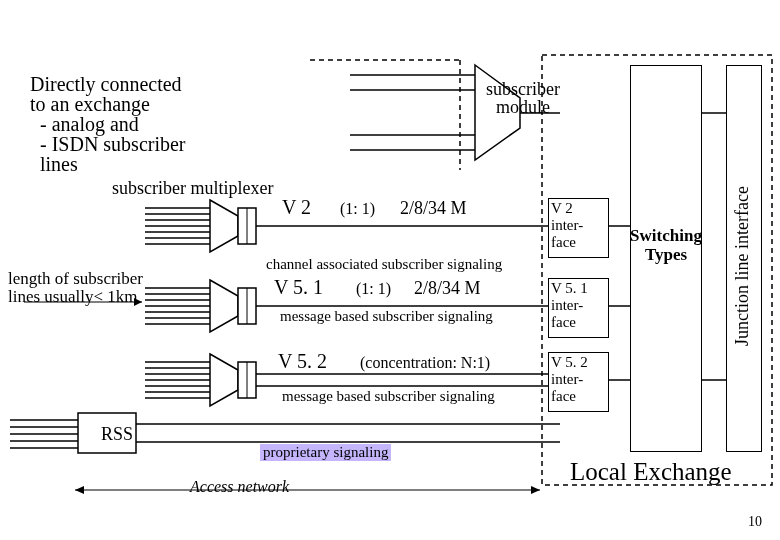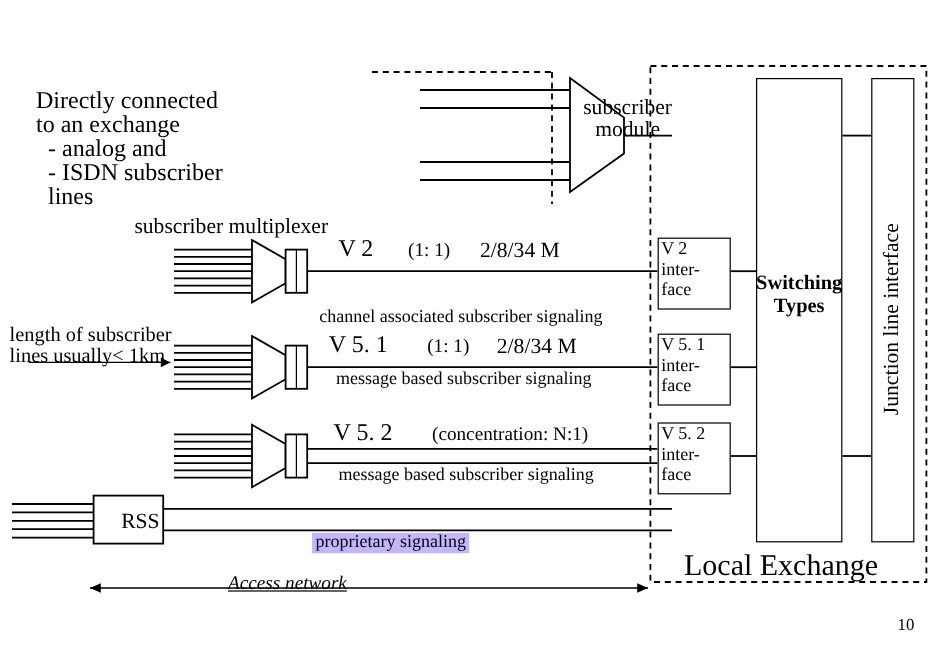--- a/index.html
+++ b/index.html
@@ -162,17 +162,17 @@
     <div>Types</div>
   </div>
 </div>
 
 <div class="abs box" style="left:726px; top:65px; width:34px; height:385px;">
   <div class="vert" style="position:absolute; left:5px; top:110px; height:170px; font-size:18px;">Junction line interface</div>
 </div>
 
 <div class="abs" style="left:570px; top:458px; font-size:25px;">Local Exchange</div>
 
-<div class="abs" style="left:190px; top:478px; font-size:16px; font-style:italic; text-decoration:underline;">Access network</div>
+<div class="abs" style="left:190px; top:478px; font-size:16px; font-style:italic; ">Access network</div>
 
 <div class="abs small" style="right:18px; top:514px;text-align:center;">10</div>
 
 </div>
 
 </body></html>

